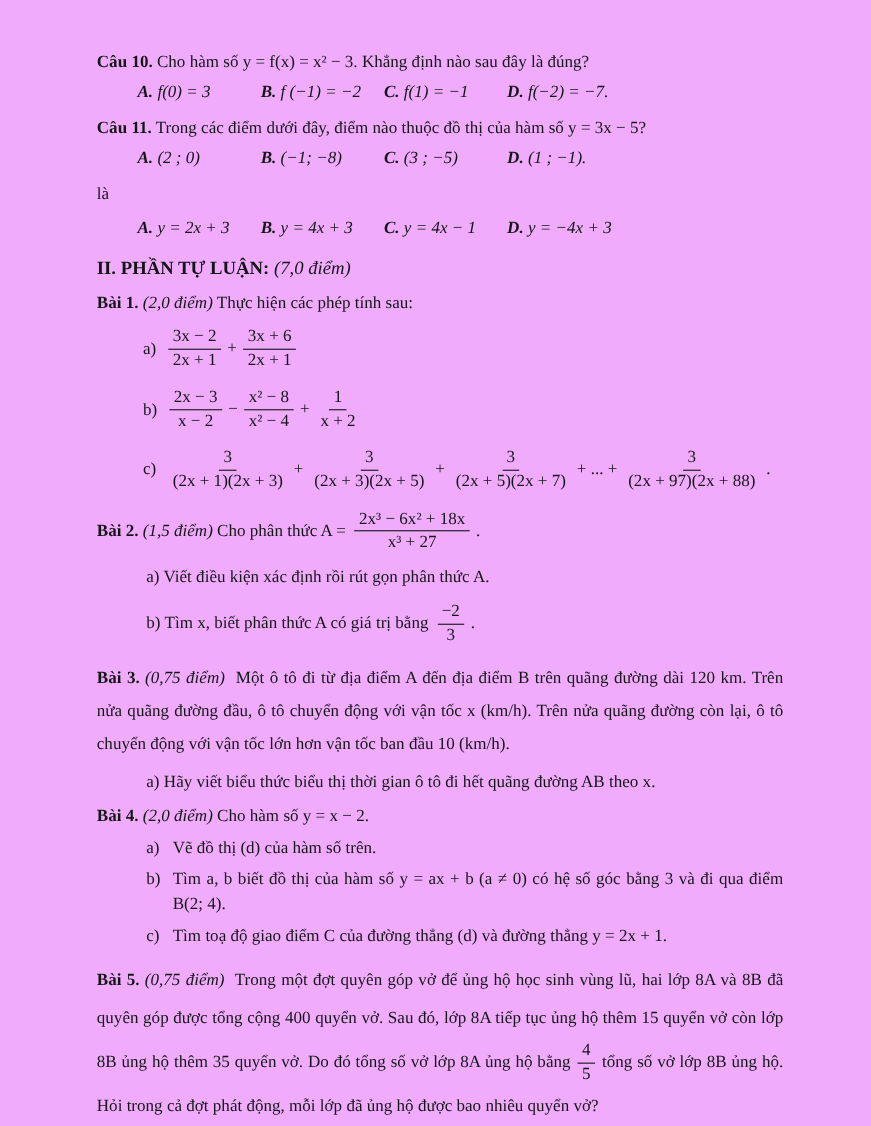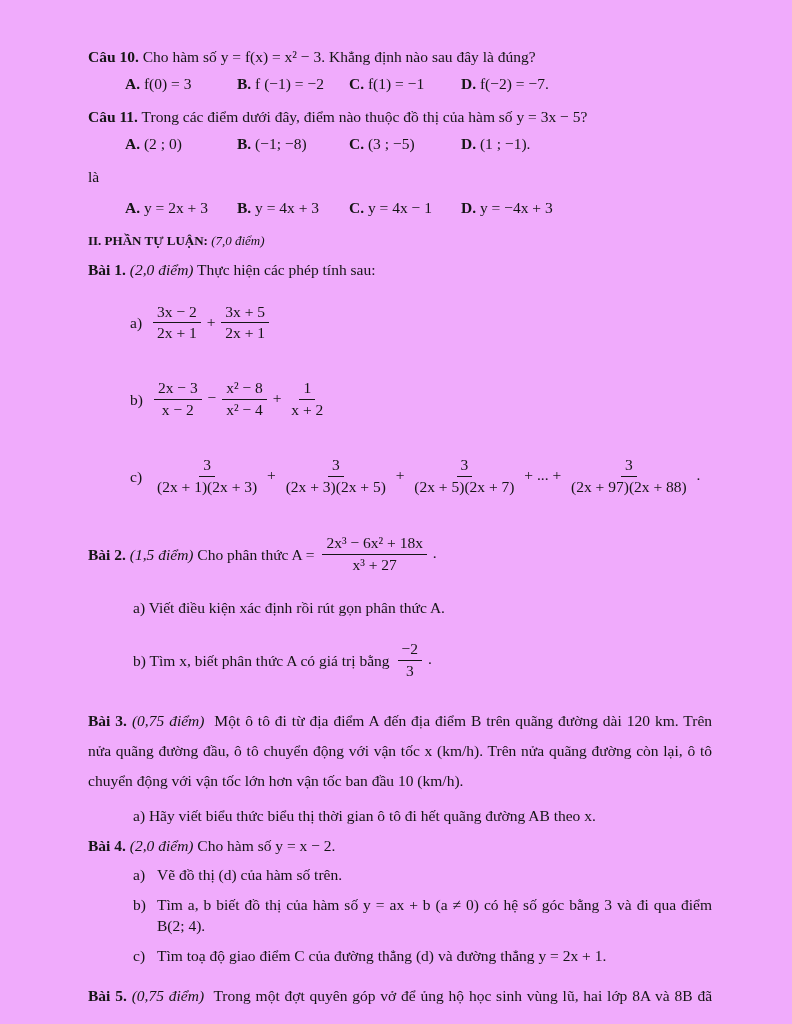--- a/index.html
+++ b/index.html
@@ -18,32 +18,32 @@
   b { font-weight:bold; }
   i { font-style:italic; }
 
   .q-line { margin-bottom:6px; }
   .q-line.fill { text-align:justify; text-align-last:justify; }
   .options {
     display:grid;
     grid-template-columns:112px 112px 112px auto;
     margin:0 0 11px 37px;
   }
-  .opt { white-space:nowrap; }
-
-  .sec-head { margin-top:14px; font-size:13px; }
+  .opt { white-space:nowrap;font-style:italic; }
+
+  .sec-head { margin-top:14px; font-size:17px; }
   .bai-head { margin-top:9px; }
 
   .mrow { display:flex; align-items:center; margin:8px 0 8px 42px; }
   .pkey { margin-right:9px; flex:none; }
   .mexpr { display:inline-block; }
 
   .frac {
     display:inline-flex; flex-direction:column; align-items:center;
-    vertical-align:middle; text-align:center; line-height:1.22; margin:14px 2px;
+    vertical-align:middle; text-align:center; line-height:1.22; margin:3px 2px;
   }
   .frac .fn { padding:0 4px 1px; border-bottom:1.4px solid #151515; }
   .frac .fd { padding:1px 4px 0; }
 
   .spart { margin:8px 0 8px 45px; }
   .fpart { display:flex; margin:8px 0 8px 45px; }
   .fpart .pk { flex:none; width:24px; }
   .fpart .pt { flex:1; text-align:justify; }
 
   .para { text-align:justify; line-height:1.95; margin:11px 0 4px; }
@@ -101,21 +101,21 @@
     <b>Bài 1.</b>
     <i>(2,0 điểm)</i>
     <span>Thực hiện các phép tính sau:</span>
   </div>
   <div class="mrow">
     <span class="pkey">a)</span>
     <span class="mexpr"><span class="frac">
           <span class="fn">3x − 2</span>
           <span class="fd">2x + 1</span>
         </span> + <span class="frac">
-          <span class="fn">3x + 5</span>
+          <span class="fn">3x + 6</span>
           <span class="fd">2x + 1</span>
         </span></span>
   </div>
   <div class="mrow">
     <span class="pkey">b)</span>
     <span class="mexpr"><span class="frac">
           <span class="fn">2x − 3</span>
           <span class="fd">x − 2</span>
         </span> − <span class="frac">
           <span class="fn">x² − 8</span>

